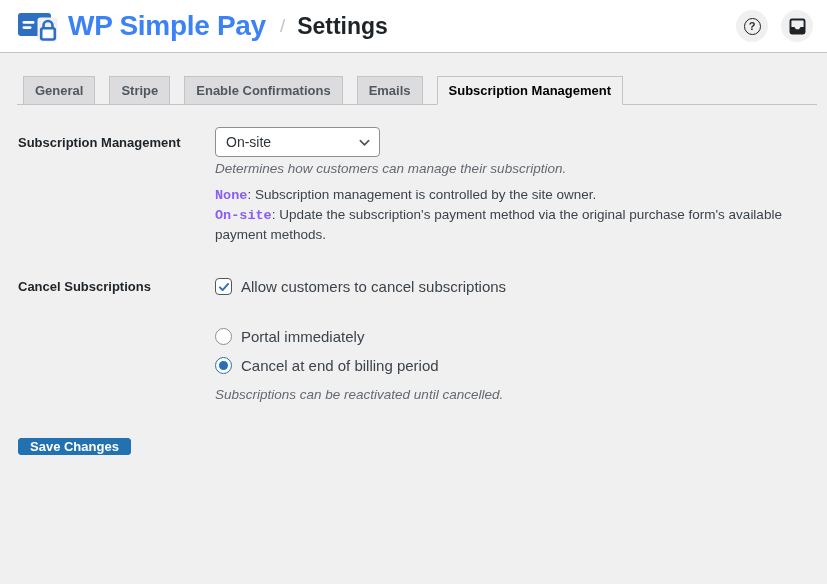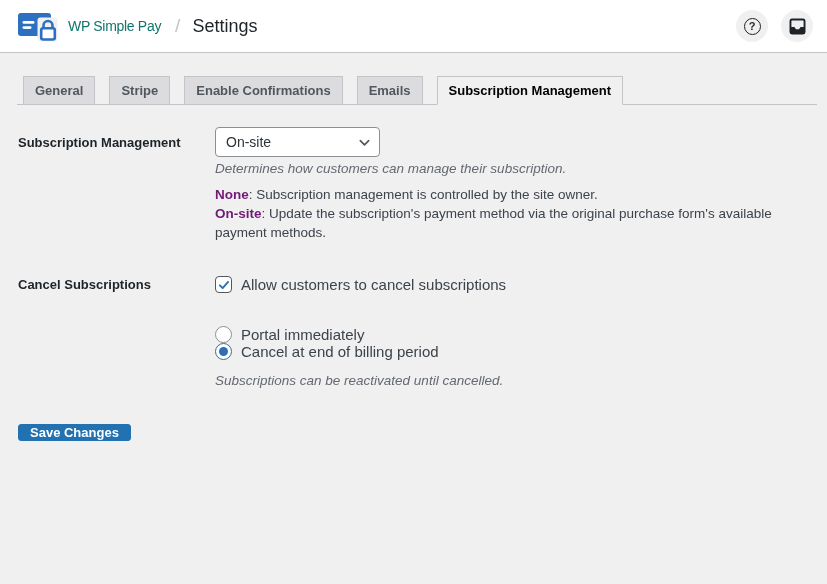--- a/index.html
+++ b/index.html
@@ -17,35 +17,35 @@
     height: 53px;
     background: #ffffff;
     border-bottom: 1px solid #c3c4c7;
     display: flex;
     align-items: center;
     padding: 0 14px 0 18px;
   }
   .brand { display: flex; align-items: center; gap: 10px; }
   .brand-logo { width: 40px; height: 32px; display: block; }
   .brand-name {
-    font-size: 14px;
-    font-weight: normal;
-    color: #0f766e;
+    font-size: 28px;
+    font-weight: bold;
+    color: #3b82f6;
     letter-spacing: -0.3px;
   }
   .crumb-sep {
     color: #c3c4c7;
     font-size: 19px;
     margin: 0 12px 0 14px;
     font-weight: 400;
   }
   .page-title {
-    font-size: 18px;
+    font-size: 23px;
     color: #1d2327;
-    font-weight: 400;
+    font-weight: 700;
   }
   .topbar-actions { margin-left: auto; display: flex; gap: 13px; }
   .circle-btn {
     width: 32px; height: 32px;
     border-radius: 50%;
     background: #f0f0f1;
     border: none;
     display: flex; align-items: center; justify-content: center;
     cursor: pointer;
   }
@@ -119,21 +119,21 @@
     color: #646970;
     font-size: 13.5px;
     margin-top: 4px;
   }
   .help-block {
     margin-top: 9px;
     font-size: 13.5px;
     line-height: 19px;
     color: #3c434a;
   }
-  .help-block b { color: #701a75; }
+  .help-block b { color: #8b5cf6; font-family: Liberation Mono, monospace; }
   .ext-link {
     color: #2271b1;
     text-decoration: underline;
     cursor: pointer;
   }
   .ext-icon { margin-left: 3px; vertical-align: -2px; }
 
   
   .check-row, .radio-row {
     display: flex; align-items: flex-end;
@@ -161,21 +161,21 @@
   .radio.checked { border-color: #2271b1; }
   .radio.checked::after {
     content: "";
     width: 9px; height: 9px;
     border-radius: 50%;
     background: #2c6fb5;
     display: block;
   }
   .cancel-row { margin-top: 34px; }
   .radio-group { margin-top: 33px; }
-  .radio-row + .radio-row { }
+  .radio-row + .radio-row { margin-top: 12px; }
   .note-italic {
     font-style: italic;
     color: #646970;
     font-size: 13.5px;
     margin-top: 13px;
   }
 
   
   .save-btn {
     margin: 36px 0 0 18px;

